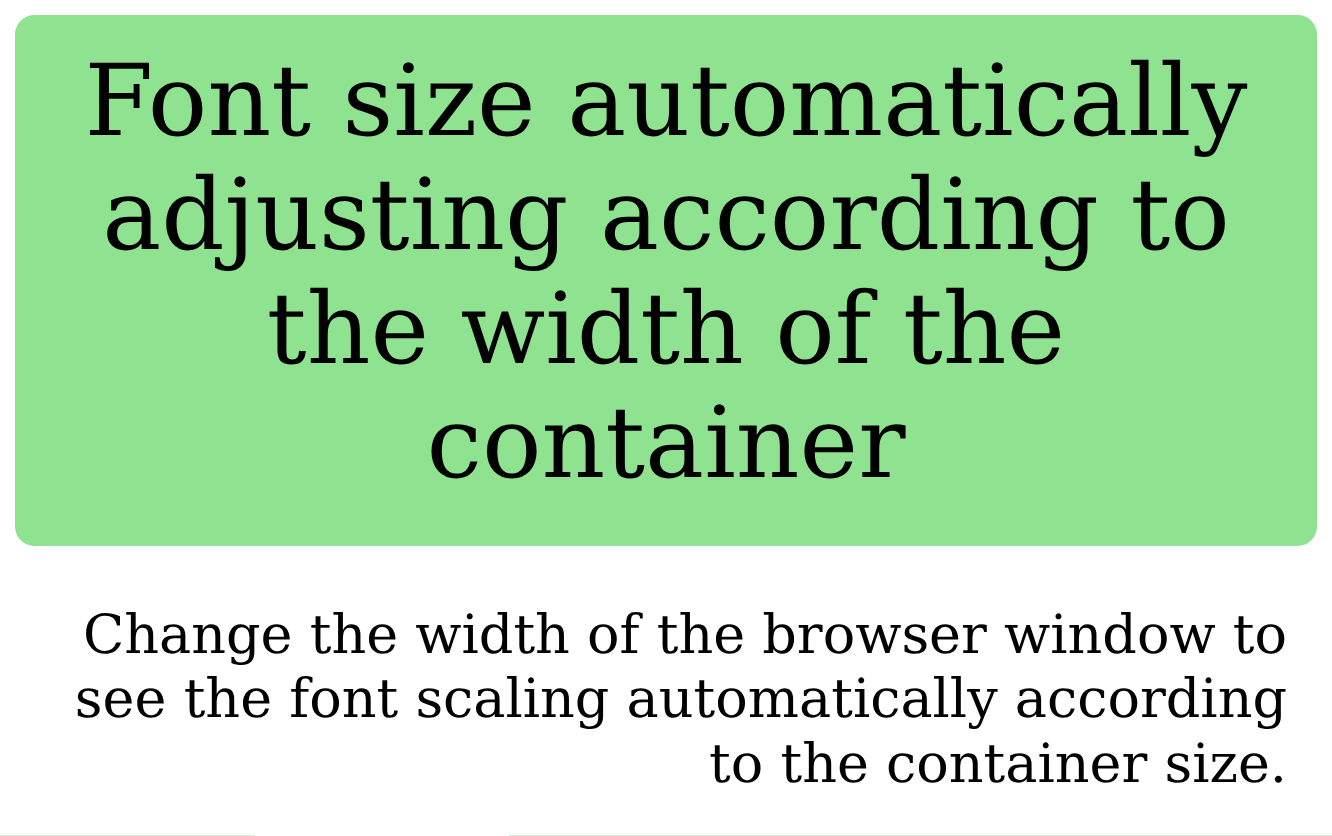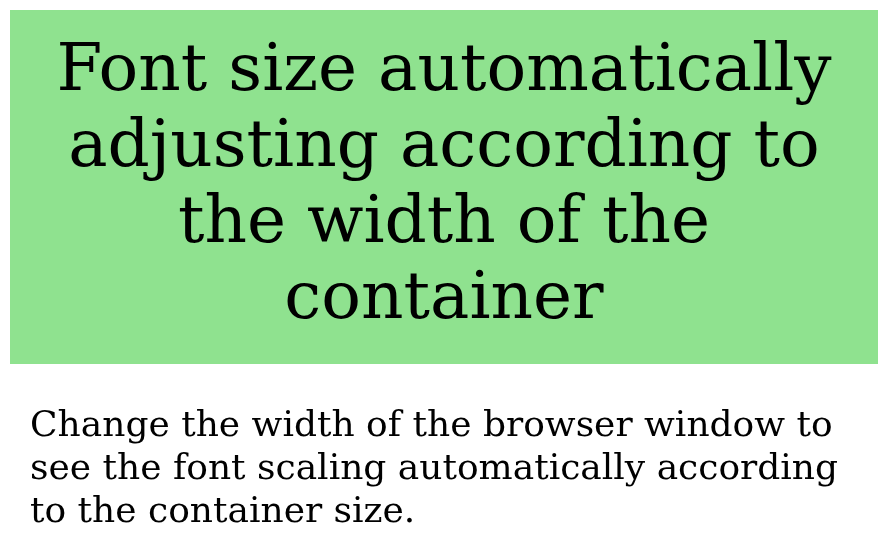--- a/index.html
+++ b/index.html
@@ -1,39 +1,40 @@
 <!DOCTYPE html>
 <html><head>
   <meta charset="utf-8">
   <style>
     * {
       margin: 0;
       padding: 0;
       box-sizing: border-box;
+      border-radius: 13px;
     }
     body {
       width: 888px;
       height: 557px;
       font-family: Georgia, 'DejaVu Serif', 'Times New Roman', serif;
       background: #ffffff;
       padding: 10px;
     }
     .heading-box {
       background-color: #8fe28f;
       padding: 20px 30px 30px 30px;
       text-align: center;
     }
     .heading-text {
       font-size: 66px;
       font-weight: normal;
       color: #000000;
       line-height: 1.15;
     }
     .description {
-      text-align: left;
+      text-align: right;
       font-size: 36px;
       color: #000000;
       margin-top: 38px;
       padding: 0 20px;
       line-height: 1.2;
     }
   </style>
 </head>
 <body>
 

